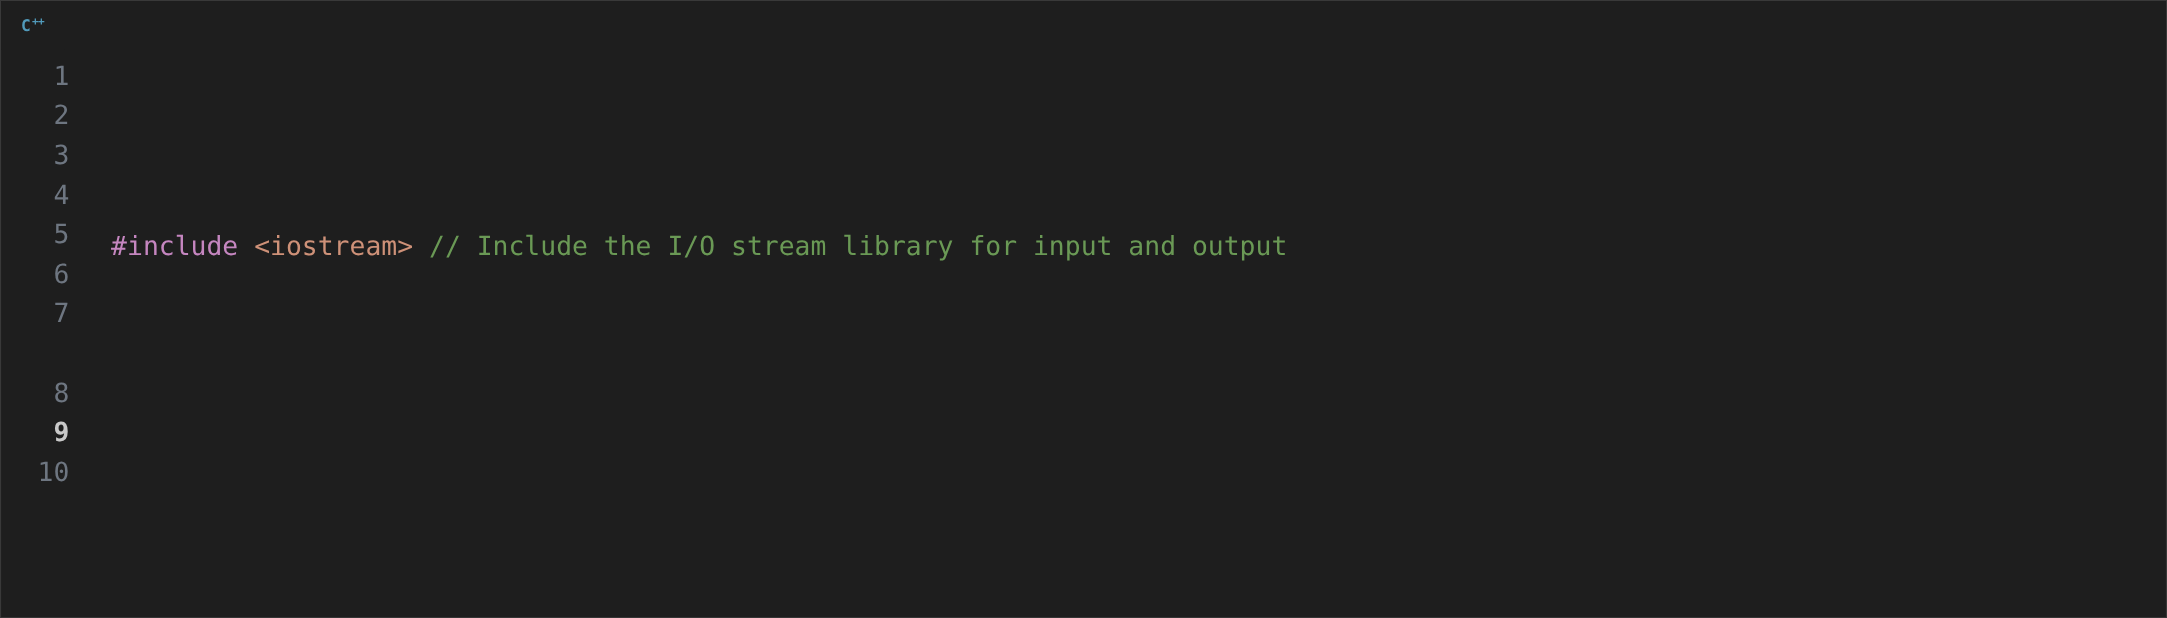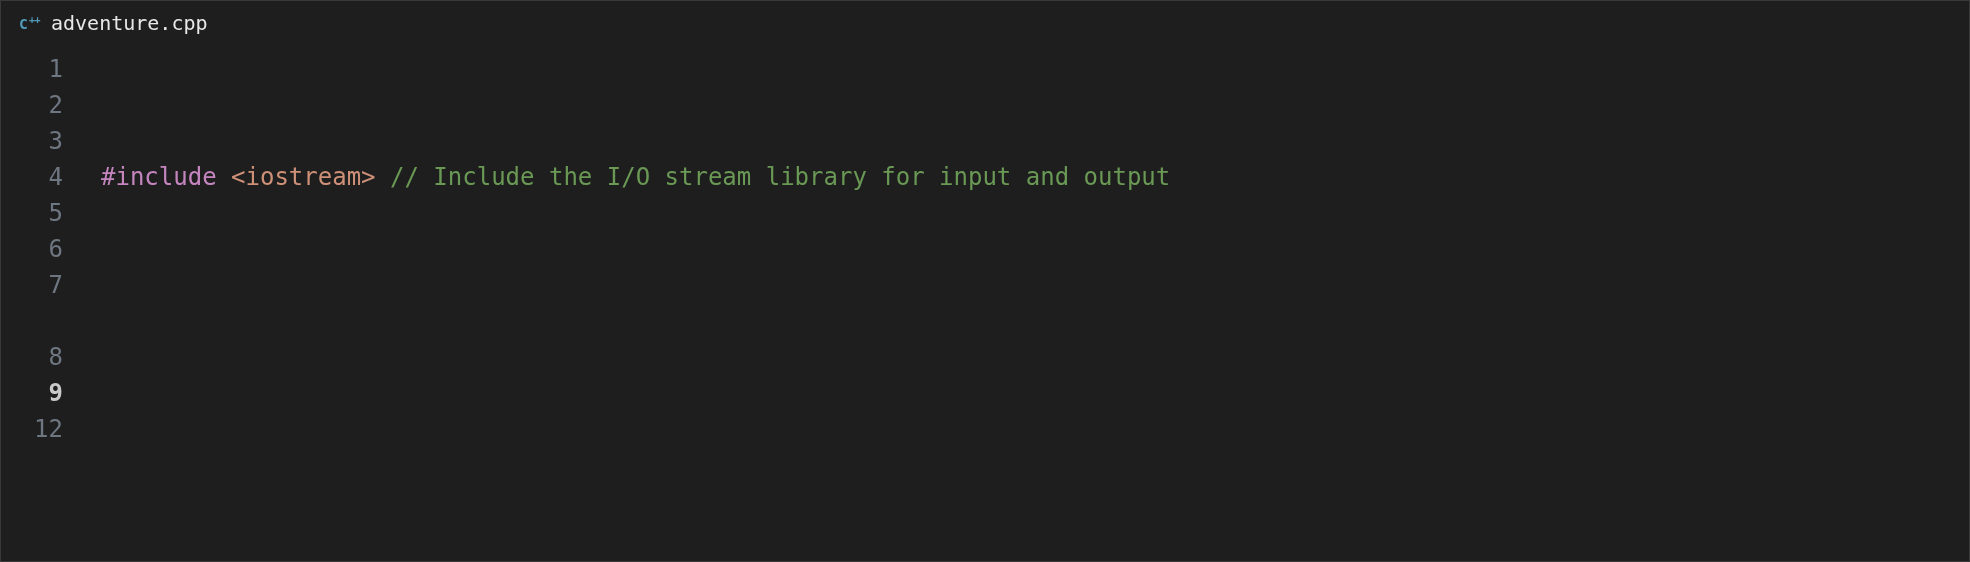--- a/index.html
+++ b/index.html
@@ -47,57 +47,56 @@
     flex:0 0 auto;
   }
   .gutter .ln { height:36px; line-height:36px; }
   .gutter .ln.wrap { visibility:hidden; }
   .gutter .ln.cur { color:#c9c9c9; font-weight:600; }
   .code {
     padding:6px 0 6px 10px;
     flex:1 1 auto;
     white-space:pre;
   }
-  .row { height:36px; line-height:36px; }
+  .row { height:36px; line-height:36px;margin-top:47px; }
   
   .kw-pre { color:#c586c0; }   
   .hdr   { color:#ce9178; }
   .cmt   { color:#6A9955; }
 </style>
 </head>
 <body>
 
 <div class="editor">
 
   <div class="tabbar">
     <div class="tab active">
       <span class="file-icon">
         <svg viewBox="0 0 24 24">
             <text x="0" y="18" font-size="16" font-weight="700" fill="#519aba">C</text>
             <text x="11" y="12" font-size="11" font-weight="700" fill="#519aba">+</text>
             <text x="17" y="12" font-size="11" font-weight="700" fill="#519aba">+</text>
           </svg>
       </span>
-      <span>adventure.cpp</span>
     </div>
   </div>
 
   <div class="code-area">
     <div class="gutter">
       <div class="ln">1</div>
       <div class="ln">2</div>
       <div class="ln">3</div>
       <div class="ln">4</div>
       <div class="ln">5</div>
       <div class="ln">6</div>
       <div class="ln">7</div>
       <div class="ln wrap"></div>
       <div class="ln">8</div>
       <div class="ln cur">9</div>
-      <div class="ln">12</div>
+      <div class="ln">10</div>
     </div>
 
     <div class="code">
       
       <div class="row"><span class="kw-pre">#include</span> <span class="hdr">&lt;iostream&gt;</span> <span class="cmt">// Include the I/O stream library for input and output</span></div>
       
       <div class="row"></div>
       
       
       

